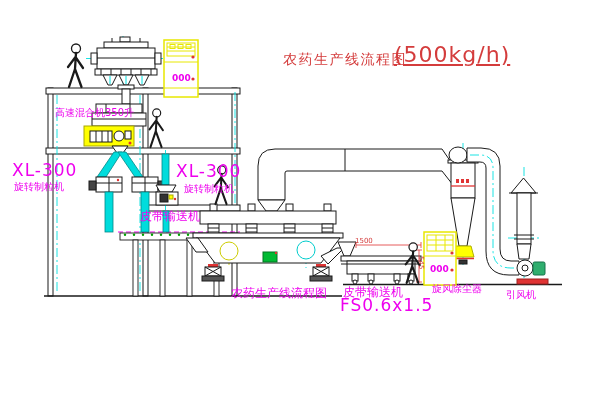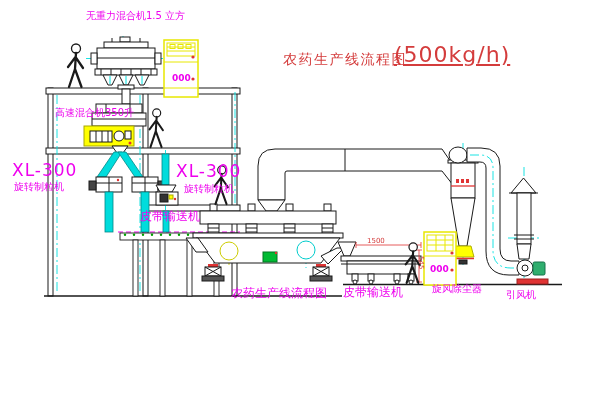--- a/index.html
+++ b/index.html
@@ -288,34 +288,34 @@
     <use href="#person" transform="translate(64,43)"></use>
     <use href="#person" transform="translate(146,108) scale(0.89)"></use>
     <use href="#person" transform="translate(211,165) scale(0.89)"></use>
     <use href="#person" transform="translate(402,242) scale(0.93)"></use>
   </g>
 </svg>
 
 <div class="title-cn">农药生产线流程图</div>
 <div class="title-cap">(500kg/h)</div>
 
-<div class="lbl lbl-s" style="left:86px;top:11px;font-size:10px;">无重力混合机1.5 立方</div>
 <div class="lbl lbl-xs" style="left:55px;top:108px;">高速混合机350升</div>
 
 <div class="lbl lbl-model" style="left:12px;top:162px;">XL-300</div>
 <div class="lbl lbl-xs" style="left:14px;top:182px;">旋转制粒机</div>
 
 <div class="lbl lbl-model" style="left:176px;top:163px;">XL-300</div>
 <div class="lbl lbl-xs" style="left:184px;top:184px;">旋转制粒机</div>
 
 <div class="lbl lbl-s" style="left:140px;top:210px;">皮带输送机</div>
 
 <div class="lbl lbl-s" style="left:231px;top:287px;">农药生产线流程图</div>
 
 <div class="lbl lbl-s" style="left:343px;top:286px;">皮带输送机</div>
+<div class="lbl lbl-model" style="left:340px;top:297px;">FS0.6x1.5</div>
 
 <div class="lbl lbl-s" style="left:432px;top:284px;font-size:10px;">旋风除尘器</div>
 <div class="lbl lbl-s" style="left:506px;top:290px;font-size:10px;">引风机</div>
 
-<div class="dim" style="left:355px;top:238px;margin-left:12px;">1500</div>
+<div class="dim" style="left:355px;top:238px;">1500</div>
 <div class="dim rot90" style="left:424px;top:256px;">545</div>
 
 </div>
 
 </body></html>

